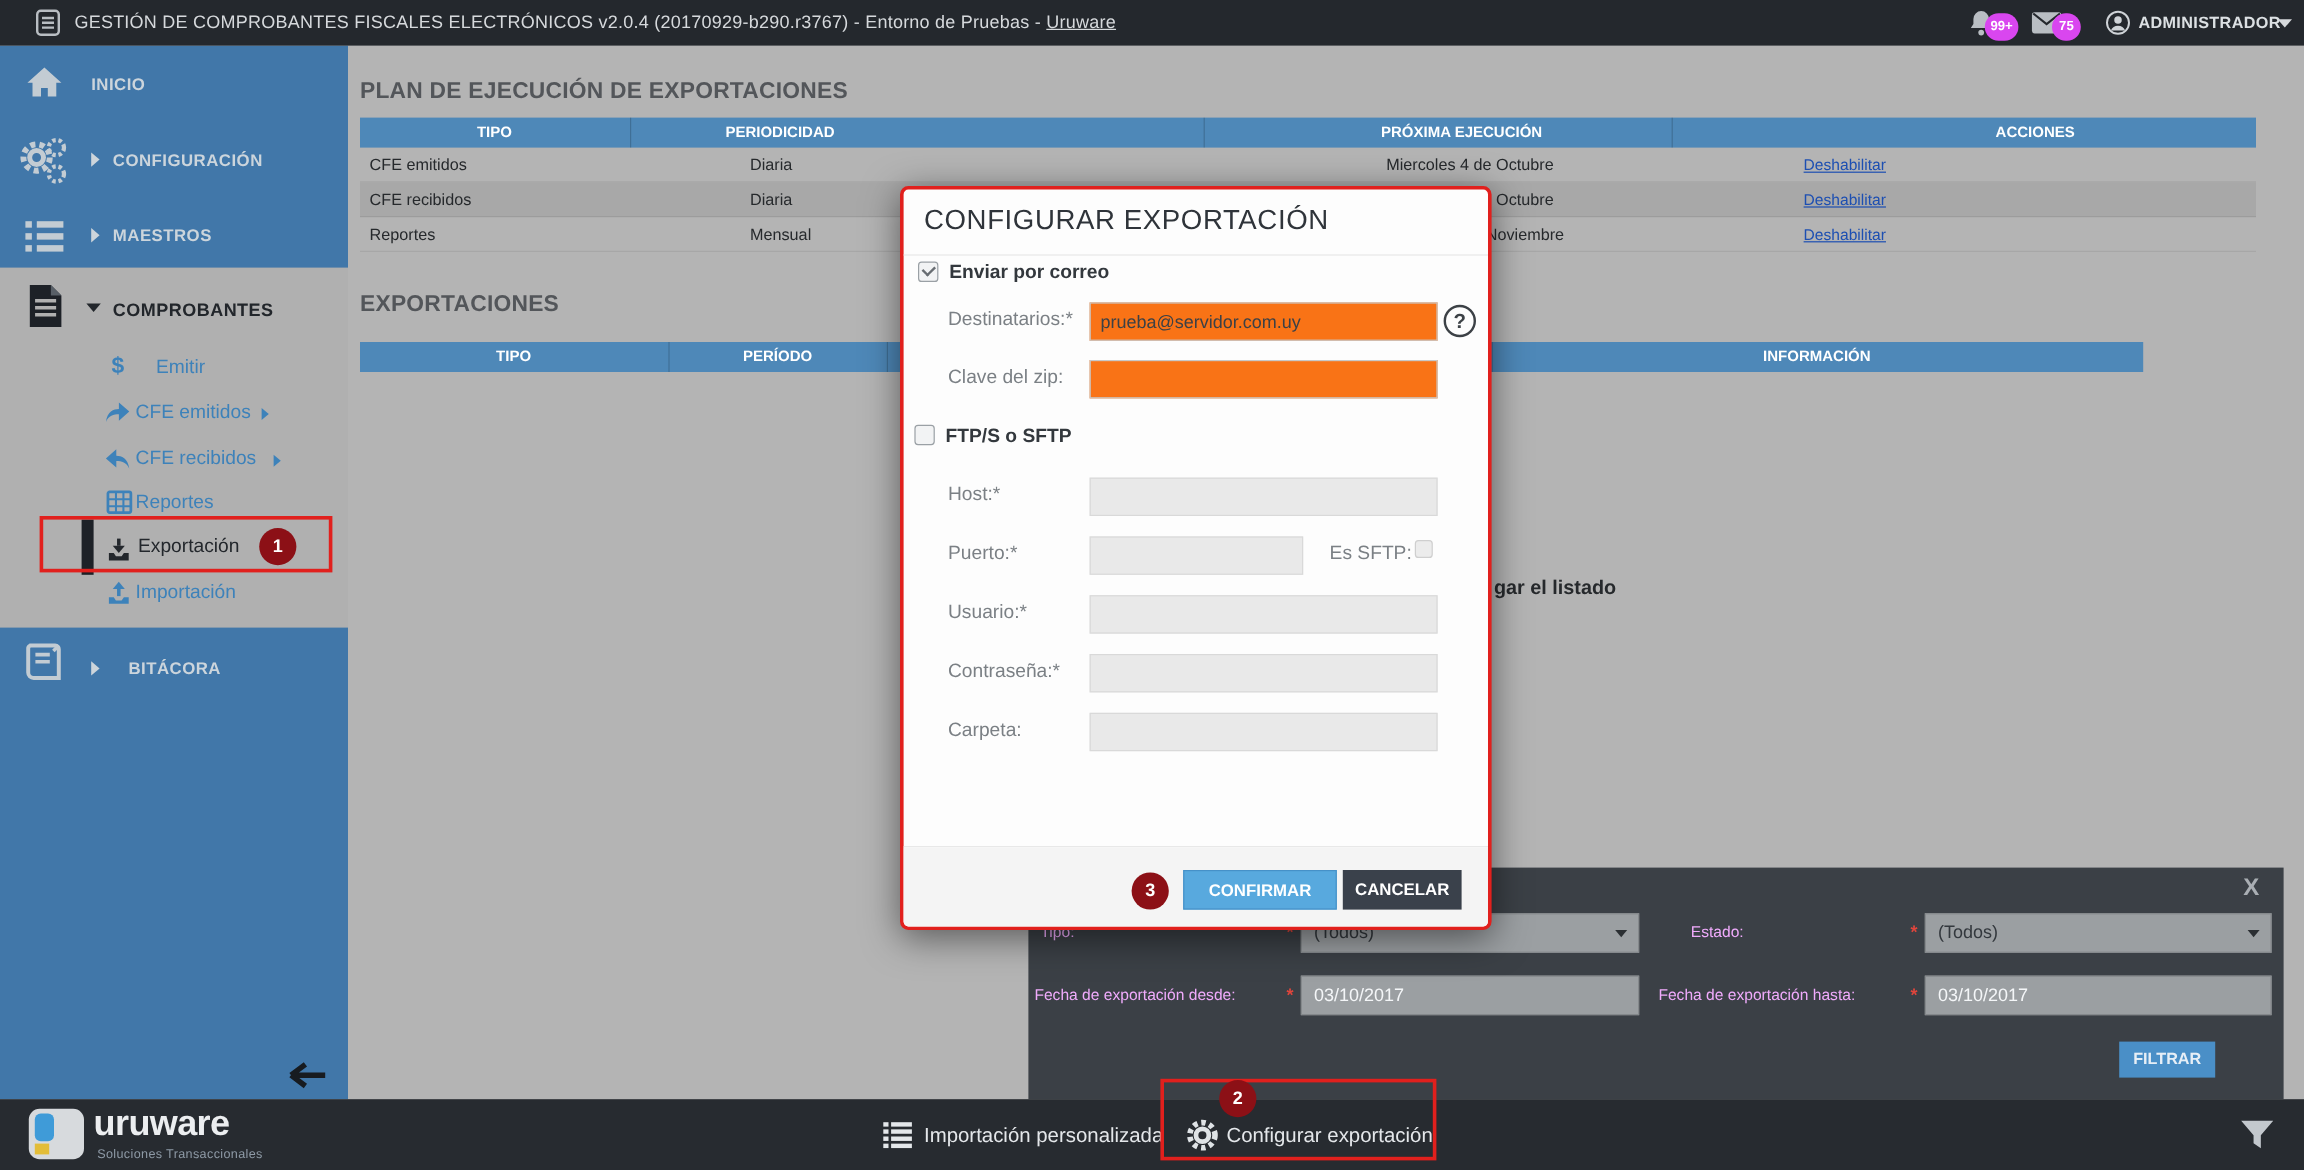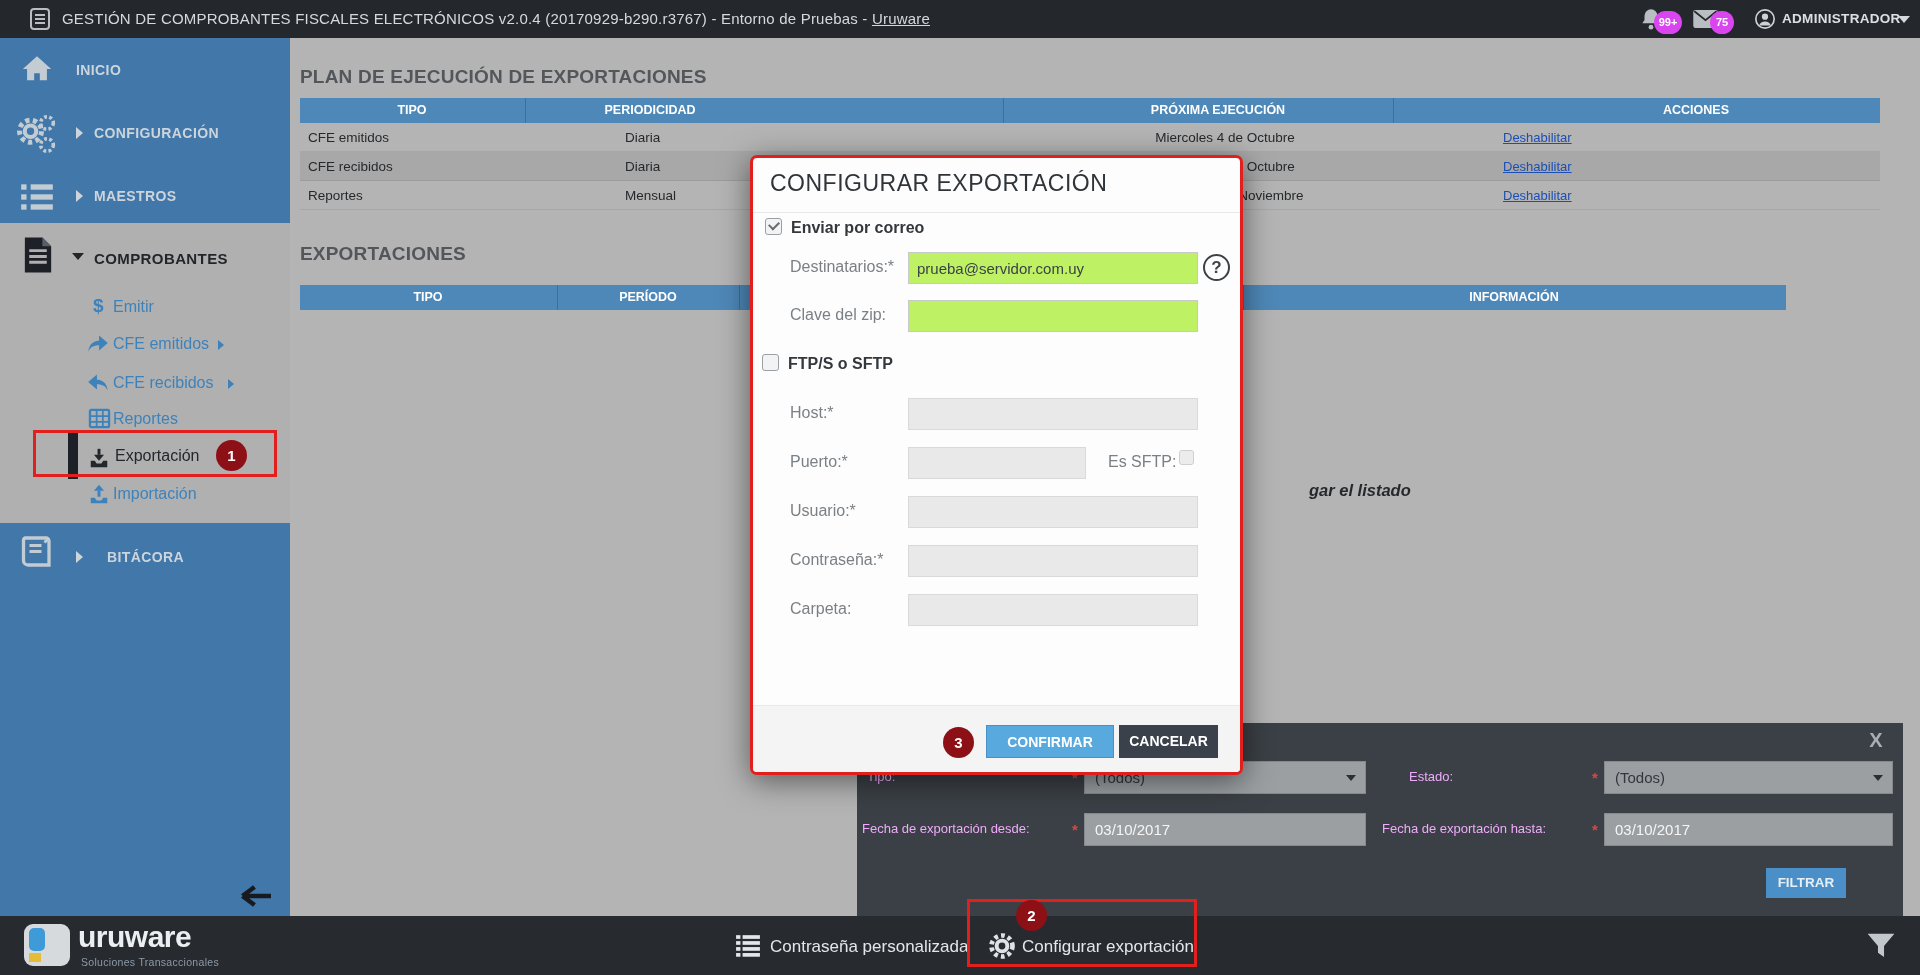--- a/index.html
+++ b/index.html
@@ -65,21 +65,21 @@
   .tagline{position:absolute;left:81px;top:40px;font-size:10.5px;color:#8e9aa6;letter-spacing:.3px;}
   .foot-item{position:absolute;top:21px;font-size:17px;color:#e4e7ea;white-space:nowrap;cursor:pointer;}
 
   
   .modal{position:absolute;left:750px;top:155px;width:493px;height:620px;background:#fdfdfd;
          border:3px solid #e1201d;border-radius:7px;box-shadow:0 6px 30px rgba(0,0,0,.5);z-index:50;}
   .m-title{position:absolute;left:17px;top:12px;font-size:23px;color:#2f343a;letter-spacing:.5px;white-space:nowrap;}
   .m-div{position:absolute;left:0;width:487px;height:1px;background:#e8e8e8;}
   .m-label{position:absolute;left:37px;font-size:16px;color:#7b8085;white-space:nowrap;}
   .m-bold{position:absolute;font-size:16px;font-weight:bold;color:#33383d;white-space:nowrap;}
-  .m-input{position:absolute;left:155px;width:290px;height:32px;border:1px solid #c8c8c8;background:#bef264;
+  .m-input{position:absolute;left:155px;width:290px;height:32px;border:1px solid #c8c8c8;background:#f97316;
            font-family:"Liberation Sans",sans-serif;font-size:15px;color:#3c4146;padding:0 8px;}
   .m-input:disabled{background:#e9e9e9;border-color:#d9d9d9;}
   .chk{position:absolute;width:17px;height:17px;border:1.5px solid #9aa0a5;border-radius:3px;background:#f2f3f4;}
   .chk.checked::after{content:"";position:absolute;left:3px;top:2px;width:8px;height:5px;
                       border-left:2.5px solid #686d72;border-bottom:2.5px solid #686d72;transform:rotate(-45deg);}
   .chk.small{width:15px;height:15px;background:#ececec;border-color:#cfcfcf;}
   .help-circle{position:absolute;left:450px;top:96px;width:27px;height:27px;border:2px solid #3c4146;border-radius:50%;
                font-size:17px;font-weight:bold;color:#3c4146;text-align:center;line-height:24px;cursor:pointer;}
   .m-footer{position:absolute;left:0;top:548px;width:487px;height:66px;background:#f4f4f4;border-radius:0 0 4px 4px;}
   .btn{position:absolute;height:33px;font-size:14px;font-weight:bold;color:#fff;text-align:center;line-height:33px;cursor:pointer;}
@@ -158,21 +158,21 @@
           <path d="M3 1h12l6 6v18H3z" fill="#1d2127"></path>
           <path d="M15 1l6 6h-6z" fill="#585f67"></path>
           <path d="M6 10h12M6 14h12M6 18h12" stroke="#b0b0b0" stroke-width="2"></path>
         </svg>
         <div class="abs caret-d" style="left:72px;top:30px;border-top-color:#22262b;"></div>
         <span class="side-label" style="left:94px;top:27px;color:#22262b;font-size:15px;">COMPROBANTES</span>
       </div>
 
       <div>
         <span class="abs" style="left:93px;top:72px;font-size:19px;font-weight:bold;color:#3d82ba;">$</span>
-        <span class="sub-label" style="left:113px;top:75px;">Emitir</span>
+        <span class="sub-label" style="left:130px;top:75px;">Emitir</span>
       </div>
 
       <div>
         <svg class="abs" style="left:85px;top:108px;color:#3d82ba" width="26" height="24" viewBox="0 0 24 22">
           <path d="M3 19c1-8 6-10 10-10V4l8 7-8 7v-5c-4 0-8 1-10 6z" fill="currentColor"></path>
         </svg>
         <span class="sub-label" style="left:113px;top:112px;">CFE emitidos</span>
         <div class="abs sub-caret" style="left:218px;top:117px;"></div>
       </div>
 
@@ -262,21 +262,21 @@
 
   <div class="thead" style="left:300px;top:285px;width:1486px;">
     <div class="sep" style="left:257px;"></div>
       <div class="sep" style="left:439px;"></div>
       <div class="sep" style="left:943px;"></div>
     <span class="hlab" style="left:128px;">TIPO</span>
     <span class="hlab" style="left:348px;">PERÍODO</span>
     <span class="hlab" style="left:1214px;">INFORMACIÓN</span>
   </div>
 
-  <div class="empty-msg" style="left:1309px;top:481px;font-style:italic;">gar el listado</div>
+  <div class="empty-msg" style="left:1245px;top:481px;">gar el listado</div>
 
   <div class="fpanel">
     <div class="fp-close">X</div>
 
     <span class="fp-label" style="left:10px;top:46px;">Tipo:</span>
     <span class="fp-star" style="left:215px;top:46px;">*</span>
     <div class="fp-ctl" style="left:227px;top:38px;width:282px;">
       <span class="val">(Todos)</span>
       <div class="caret-d"></div>
     </div>
@@ -314,21 +314,21 @@
     <svg class="abs" style="left:735px;top:18px;color:#e4e7ea" width="26" height="24" viewBox="0 0 24 22">
       <rect x="1" y="1" width="4" height="3.4" fill="currentColor"></rect>
         <rect x="7" y="1" width="16" height="3.4" fill="currentColor"></rect>
       <rect x="1" y="6.5" width="4" height="3.4" fill="currentColor"></rect>
         <rect x="7" y="6.5" width="16" height="3.4" fill="currentColor"></rect>
       <rect x="1" y="12" width="4" height="3.4" fill="currentColor"></rect>
         <rect x="7" y="12" width="16" height="3.4" fill="currentColor"></rect>
       <rect x="1" y="17.5" width="4" height="3.4" fill="currentColor"></rect>
         <rect x="7" y="17.5" width="16" height="3.4" fill="currentColor"></rect>
     </svg>
-    <div class="foot-item" style="left:770px;">Contraseña personalizada</div>
+    <div class="foot-item" style="left:770px;">Importación personalizada</div>
 
     <svg class="abs" style="left:988px;top:16px;color:#dfe3e6" width="28" height="28" viewBox="0 0 24 24">
       <circle cx="12" cy="12" r="9" fill="none" stroke="currentColor" stroke-width="4" stroke-dasharray="3.2 2.7"></circle>
       <circle cx="12" cy="12" r="4.6" fill="none" stroke="currentColor" stroke-width="3.4"></circle>
     </svg>
     <div class="foot-item" style="left:1022px;">Configurar exportación</div>
 
     <svg class="abs" style="left:1864px;top:13px;color:#c3c8cd" width="34" height="34" viewBox="0 0 28 28">
       <path d="M3 4h22l-8.5 10v9l-5-3.5V14z" fill="currentColor"></path>
     </svg>

